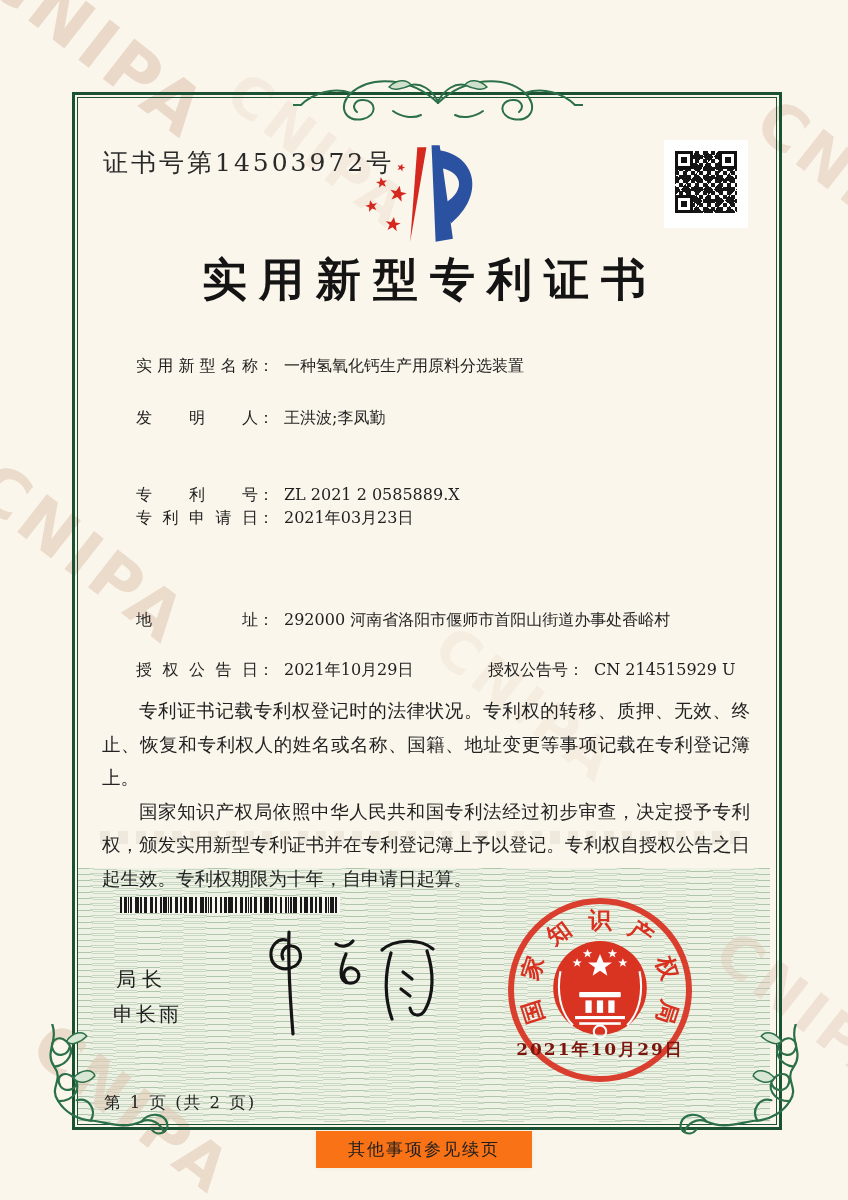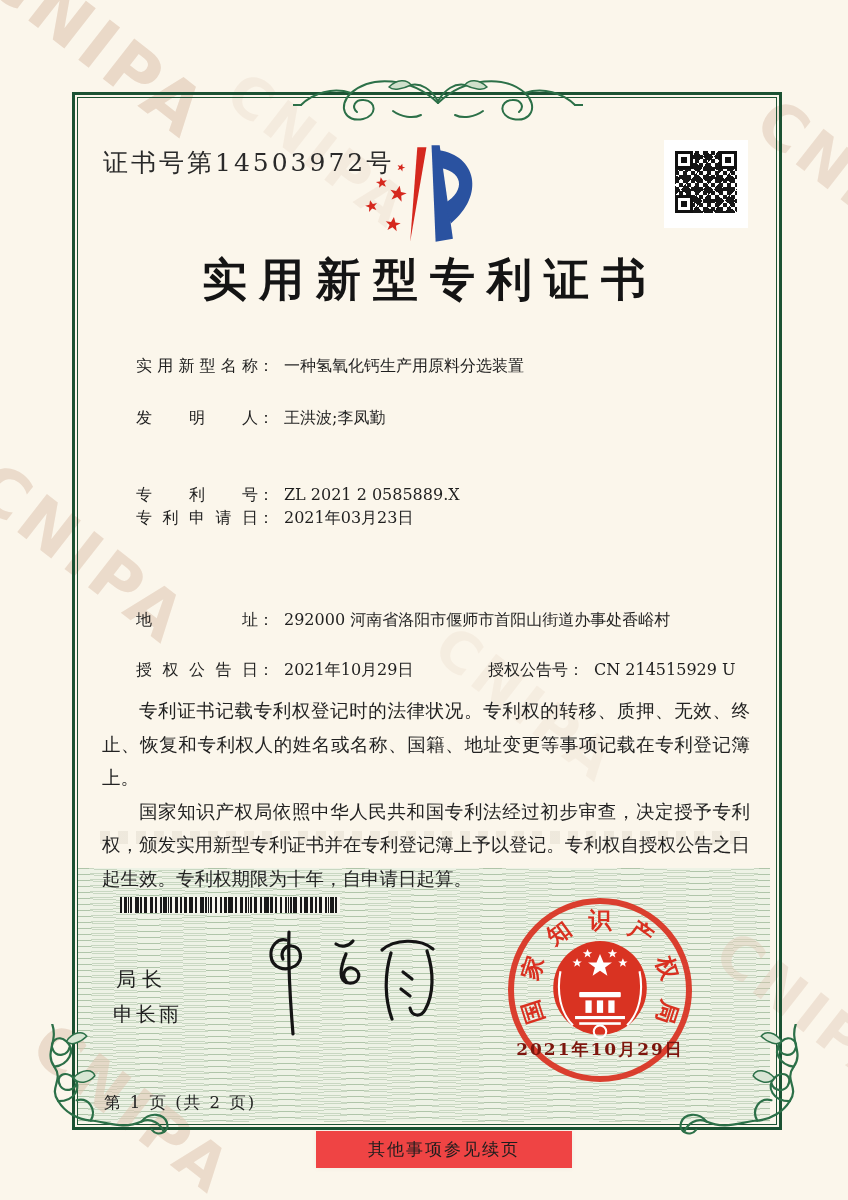--- a/index.html
+++ b/index.html
@@ -68,21 +68,21 @@
   
   .seal{position:absolute;left:508px;top:898px;width:184px;height:184px;z-index:6;}
   .seal-ring{position:absolute;inset:0;border:6px solid rgba(217,48,32,.92);border-radius:50%;}
   .seal-arc span{position:absolute;font-size:23px;font-weight:bold;color:#d93020;}
   .seal-emblem{position:absolute;left:40px;top:42px;width:104px;height:100px;}
   .seal-date{position:absolute;left:510px;top:1038px;width:180px;z-index:7;text-align:center;
              font-size:17px;font-weight:bold;letter-spacing:2px;color:#7d150d;}
   
   .pagefoot{position:absolute;left:104px;top:1092px;width:600px;z-index:5;
             font-size:16.5px;letter-spacing:2px;color:#222;}
-  .notebox{position:absolute;left:316px;top:1131px;width:256px;height:37px;z-index:5;background:#ef4444;
+  .notebox{position:absolute;left:316px;top:1131px;width:216px;height:37px;z-index:5;background:#f97316;
            display:flex;align-items:center;justify-content:center;font-size:17px;letter-spacing:2px;
            box-shadow:0 0 6px rgba(0,0,0,.05);color:#1d1d1d;}
 </style>
 </head>
 <body>
 
 <div class="page">
 
   <div class="wave"></div>
 

